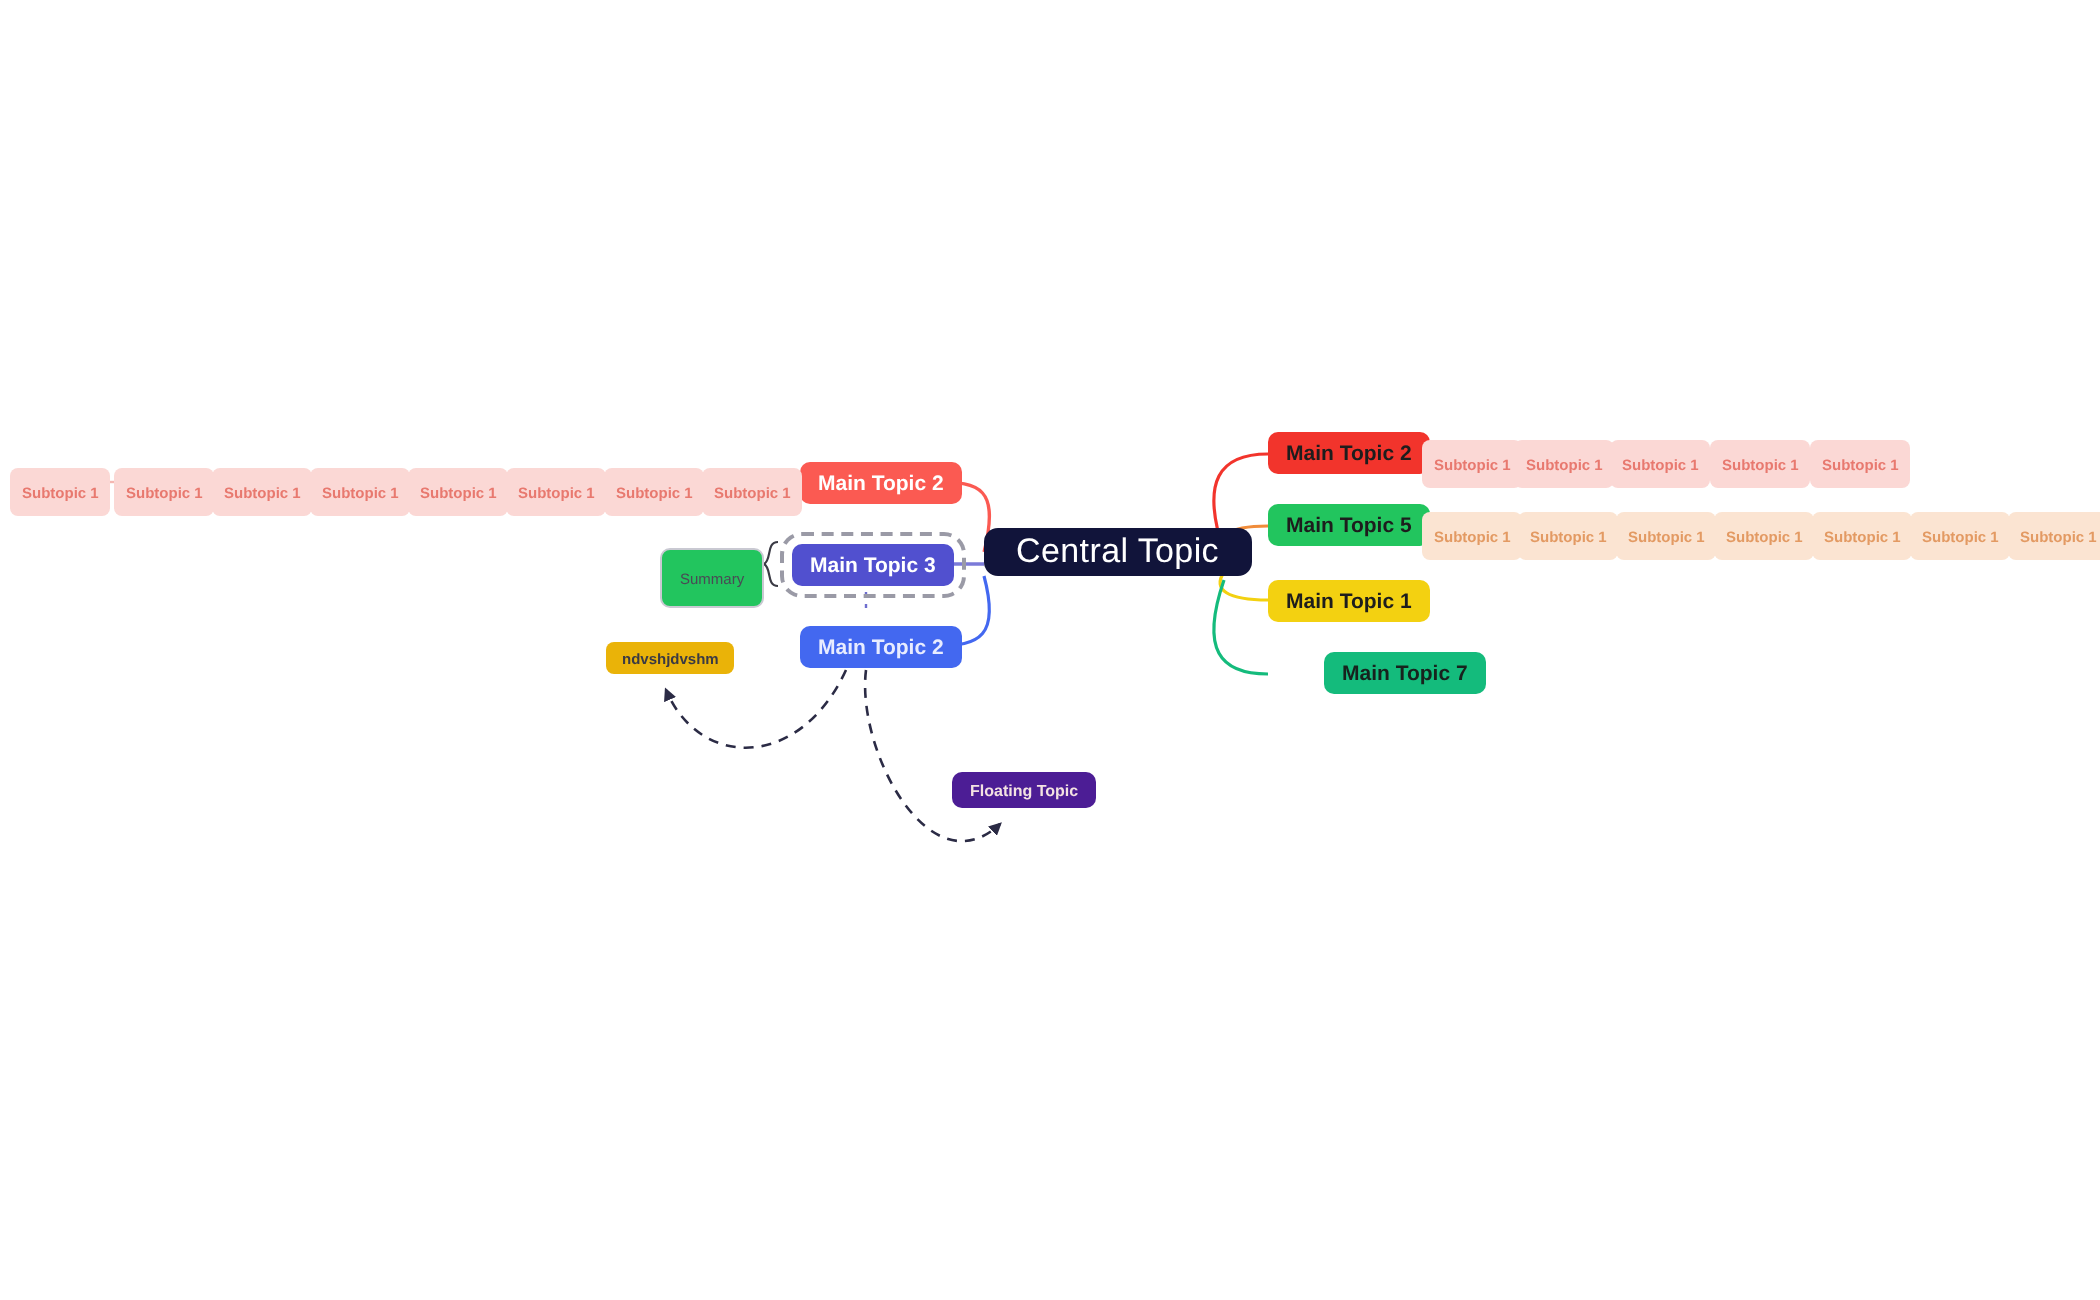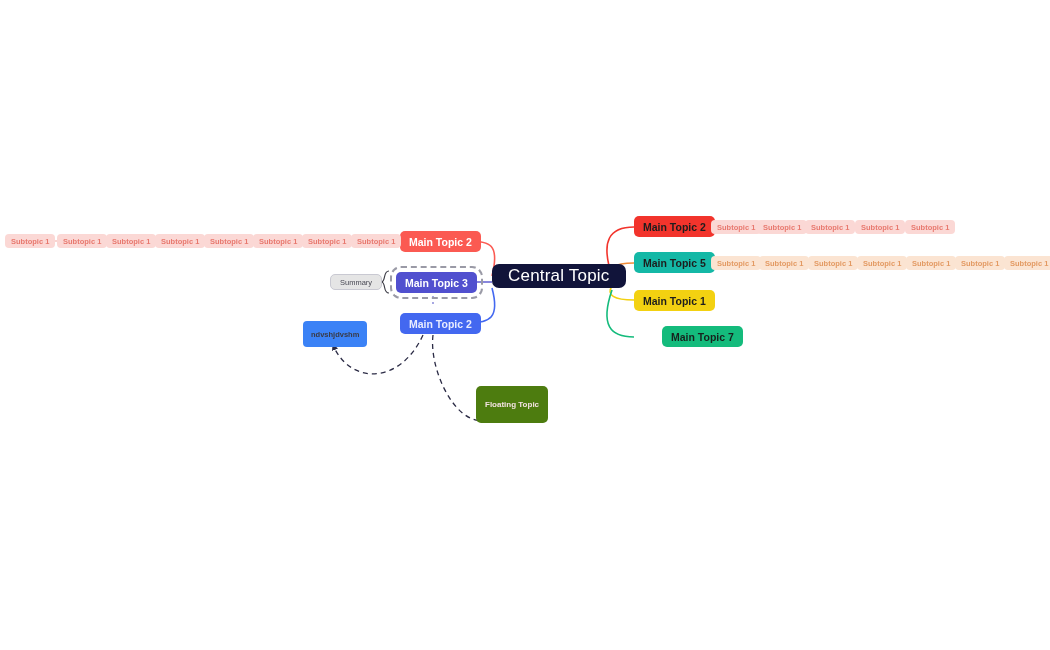--- a/index.html
+++ b/index.html
@@ -11,39 +11,39 @@
 
   .node{position:absolute;box-sizing:border-box;display:flex;align-items:center;
         justify-content:center;white-space:nowrap;}
 
   .central{background:#11143a;color:#ffffff;border-radius:7px;
            font-size:17px;font-weight:400;letter-spacing:.2px;
            padding:0 16px;height:24px;}
 
   .main{border-radius:5px;font-size:10.5px;font-weight:700;height:21px;padding:0 9px;}
   .m-red{background:#f2342c;color:#1d1d1d;}
-  .m-orange{background:#14b8a6;color:#1d1d1d;}
+  .m-orange{background:#22c55e;color:#1d1d1d;}
   .m-yellow{background:#f3d111;color:#1d1d1d;}
   .m-green{background:#14bb7c;color:#17221d;}
   .m-salmon{background:#fb5a52;color:#ffffff;}
   .m-blue{background:#4368f0;color:#e8ecff;}
   .m-purple{background:#5150cf;color:#ffffff;}
 
-  .sub{border-radius:4px;font-size:7.5px;font-weight:600;height:14px;padding:0 6px;}
+  .sub{border-radius:4px;font-size:7.5px;font-weight:600;height:24px;padding:0 6px;}
   .s-pink{background:#fbd8d5;color:#e8796f;}
   .s-peach{background:#fbe4d2;color:#e39a63;}
 
   .selected{outline:2px dashed #9a9aa6;outline-offset:4px;border-radius:5px;text-align:center;}
 
-  .plain{background:#3b82f6;color:#3a3a44;border-radius:4px;
-         font-size:7.5px;font-weight:600;height:26px;padding:0 8px;}
-  .summarybox{background:#e5e5e5;color:#4a4a55;border:1px solid #c9c9d2;
-              border-radius:5px;font-size:7.5px;font-weight:500;height:16px;padding:0 9px;}
-  .floating{background:#4d7c0f;color:#f3e2e2;border-radius:5px;
-            font-size:8px;font-weight:700;height:37px;padding:0 9px;}
+  .plain{background:#eab308;color:#3a3a44;border-radius:4px;
+         font-size:7.5px;font-weight:600;height:16px;padding:0 8px;}
+  .summarybox{background:#22c55e;color:#4a4a55;border:1px solid #c9c9d2;
+              border-radius:5px;font-size:7.5px;font-weight:500;height:30px;padding:0 9px;}
+  .floating{background:#4c1d95;color:#f3e2e2;border-radius:5px;
+            font-size:8px;font-weight:700;height:18px;padding:0 9px;}
 </style>
 </head>
 <body>
 
 <div id="canvas">
 
   <svg id="wires">
 
     <path d="M612,276 C 600,240 610,227 634,227" fill="none" stroke="#f2342c" stroke-width="1.6"></path>
     <path d="M612,280 C 606,268 614,263 634,263" fill="none" stroke="#f08c3a" stroke-width="1.6"></path>

